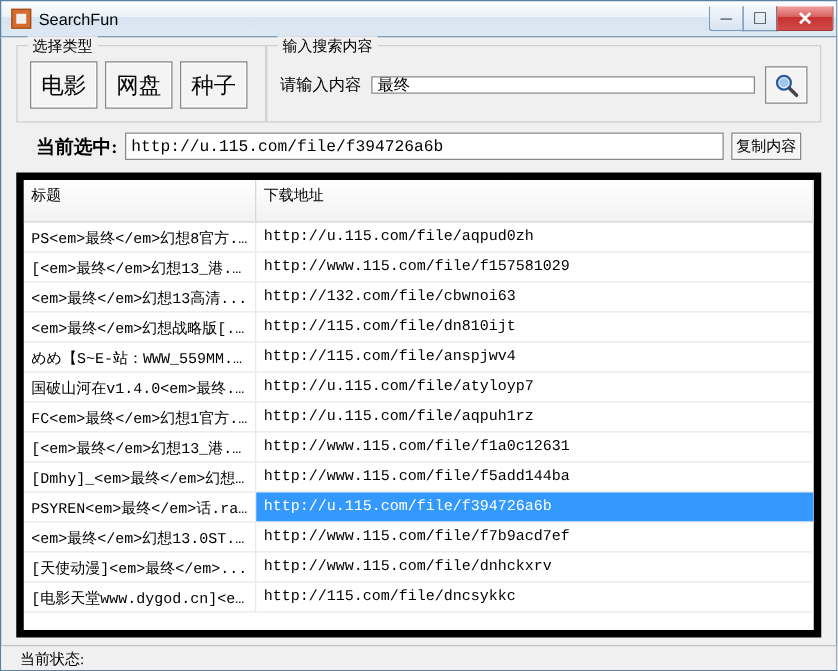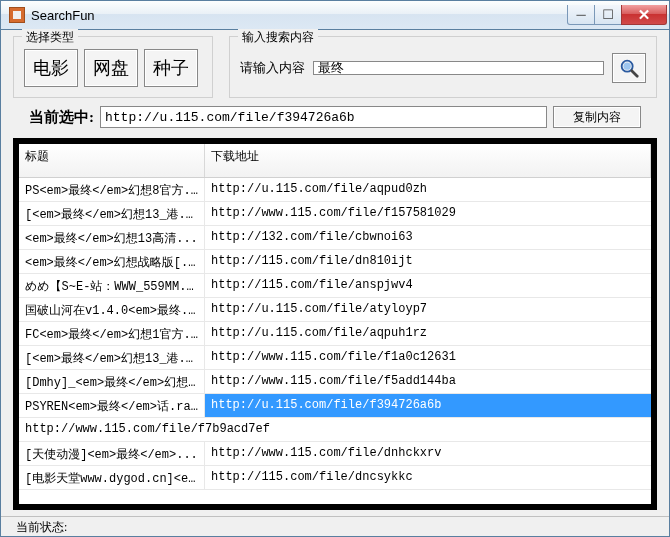--- a/index.html
+++ b/index.html
@@ -8,35 +8,35 @@
 .titlebar { height: 30px; background: linear-gradient(#fdfefe,#eaf1f7 45%,#d7e4f1 46%,#dce8f4); border: 1px solid #5a7fa0; display: flex; align-items: center; padding-left: 8px; }
 .titlebar .appicon { width: 16px; height: 16px; margin-right: 6px; background: #d66b2e; border: 1px solid #a04e1c; position: relative; }
 .titlebar .appicon::after { content:""; position:absolute; inset:3px; background:#f0f0f0; }
 .titlebar .title { flex: 1; color: #000; font-size: 13px; }
 .winbtns { display: flex; height: 20px; margin-right: 2px; }
 .winbtn { width: 28px; height: 20px; border: 1px solid #7a98b8; border-top: none; margin-left: -1px; display:flex; align-items:center; justify-content:center; font-size:13px; color:#444; background: linear-gradient(#f2f6fb,#d8e5f2); cursor:pointer; }
 .winbtn.min { border-bottom-left-radius: 3px; }
 .winbtn.close { width: 46px; background: linear-gradient(#f1a0a0,#d96060 45%,#c93030 46%,#d14a4a); color:#fff; border-color:#a03838; border-bottom-right-radius: 3px; font-size:15px; font-weight:bold; }
 
 .client { border: 1px solid #5a7fa0; border-top:none; height: 507px; background:#f0f0f0; display:flex; flex-direction:column; }
-.top { display:flex; gap:16px; padding: 6px 12px 4px; }
+.top { display:flex; gap:0; padding: 6px 12px 4px; }
 .group { border: 1px solid #d0d0d0; background:#f0f0f0; padding: 12px 10px 10px; position:relative; }
 .group .legend { position:absolute; top:-8px; left:8px; background:#f0f0f0; padding:0 4px; font-size:12px; }
 .group.type { width: 200px; display:flex; gap:6px; }
 .typebtn { width:54px; height:38px; border:1px solid #888; background:#f4f4f4; font-family: "STKaiti", KaiTi, serif; font-size:18px; cursor:pointer; box-shadow: inset 0 0 0 1px #fff; }
 .group.search { flex:1; display:flex; align-items:center; gap:8px; }
 .searchlabel { font-size:13px; }
 .searchinput { flex:1; height:14px; border:1px solid #888; padding:0 4px; font-family: Liberation Mono, monospace; font-size:13px; }
 .searchbtn { width:34px; height:30px; border:1px solid #888; background:#f4f4f4; display:flex; align-items:center; justify-content:center; cursor:pointer; box-shadow: inset 0 0 0 1px #fff; }
 .searchbtn svg { width:22px; height:22px; }
 
 .selrow { display:flex; align-items:center; gap:6px; padding: 4px 28px; }
 .sellabel { font-family: "STKaiti", KaiTi, serif; font-size:15px; font-weight:bold; }
 .selinput { flex:1; height:22px; border:1px solid #888; padding:0 4px; font-family: "Courier New", SimSun, monospace; font-size:13px; background:#fff; }
-.copybtn { width:88px; height:22px; border:1px solid #888; background:#f4f4f4; font-size:12px; cursor:pointer; box-shadow: inset 0 0 0 1px #fff; }
+.copybtn { width:56px; height:22px; border:1px solid #888; background:#f4f4f4; font-size:12px; cursor:pointer; box-shadow: inset 0 0 0 1px #fff; }
 
 .listwrap { flex:1; margin: 6px 12px 6px; border:6px solid #000; background:#fff; overflow:hidden; display:flex; flex-direction:column; }
 .listhead { display:flex; height:34px; background: linear-gradient(#fff,#f2f2f2); border-bottom:1px solid #d0d0d0; }
 .listhead .col { padding:4px 6px; border-right:1px solid #d8d8d8; font-size:12px; font-family: SimSun, sans-serif; }
 .col.title { width: 186px; }
 .col.url { flex:1; }
 .listbody { flex:1; overflow-y:auto; }
 .row { display:flex; height:24px; border-bottom:1px solid #e8e8e8; font-family: "Courier New", SimSun, monospace; font-size:12px; cursor:pointer; }
 .row .cell { padding:4px 6px; white-space:nowrap; overflow:hidden; text-overflow:ellipsis; }
 .row .cell.title { width:186px; border-right:1px solid #e8e8e8; }
@@ -126,20 +126,21 @@
         </div>
         <div class="row">
           <div class="cell title">[Dmhy]_&lt;em&gt;最终&lt;/em&gt;幻想...</div>
           <div class="cell url">http://www.115.com/file/f5add144ba</div>
         </div>
         <div class="row selected">
           <div class="cell title">PSYREN&lt;em&gt;最终&lt;/em&gt;话.ra...</div>
           <div class="cell url">http://u.115.com/file/f394726a6b</div>
         </div>
         <div class="row">
+          <div class="cell title">&lt;em&gt;最终&lt;/em&gt;幻想13.0ST...</div>
           <div class="cell url">http://www.115.com/file/f7b9acd7ef</div>
         </div>
         <div class="row">
           <div class="cell title">[天使动漫]&lt;em&gt;最终&lt;/em&gt;...</div>
           <div class="cell url">http://www.115.com/file/dnhckxrv</div>
         </div>
         <div class="row">
           <div class="cell title">[电影天堂www.dygod.cn]&lt;e...</div>
           <div class="cell url">http://115.com/file/dncsykkc</div>
         </div>

